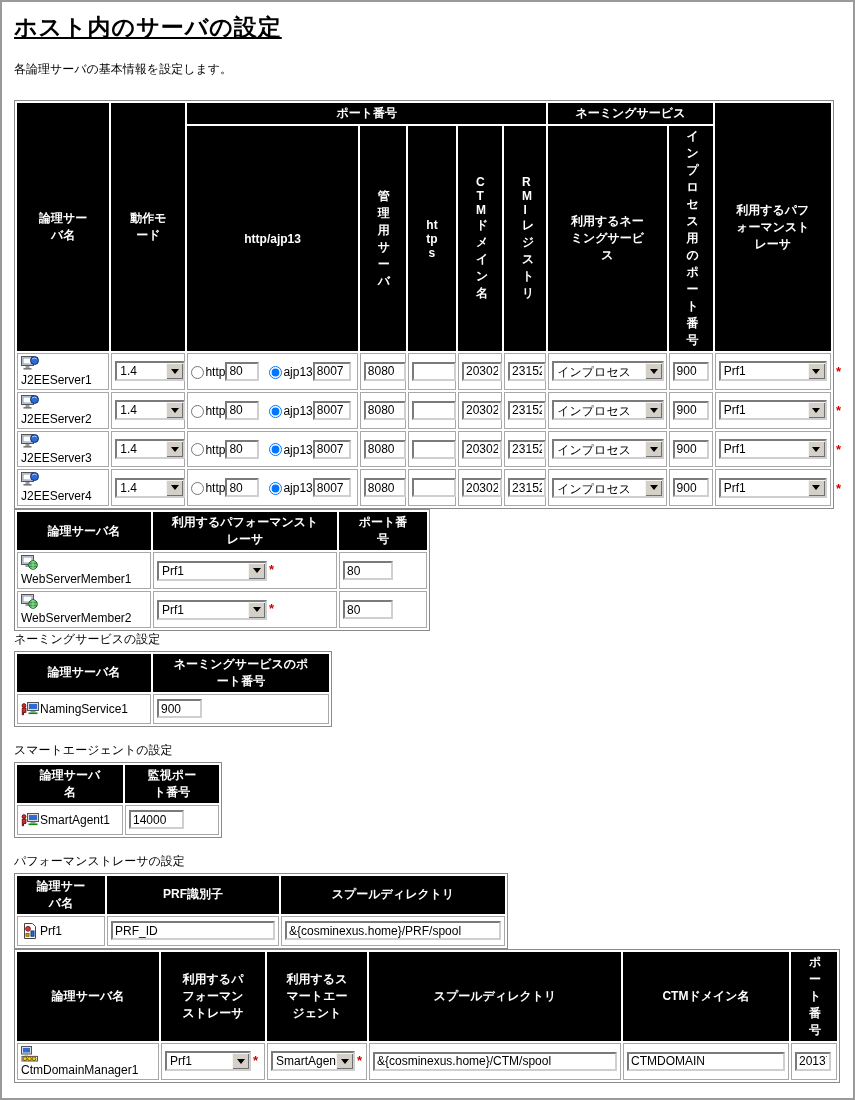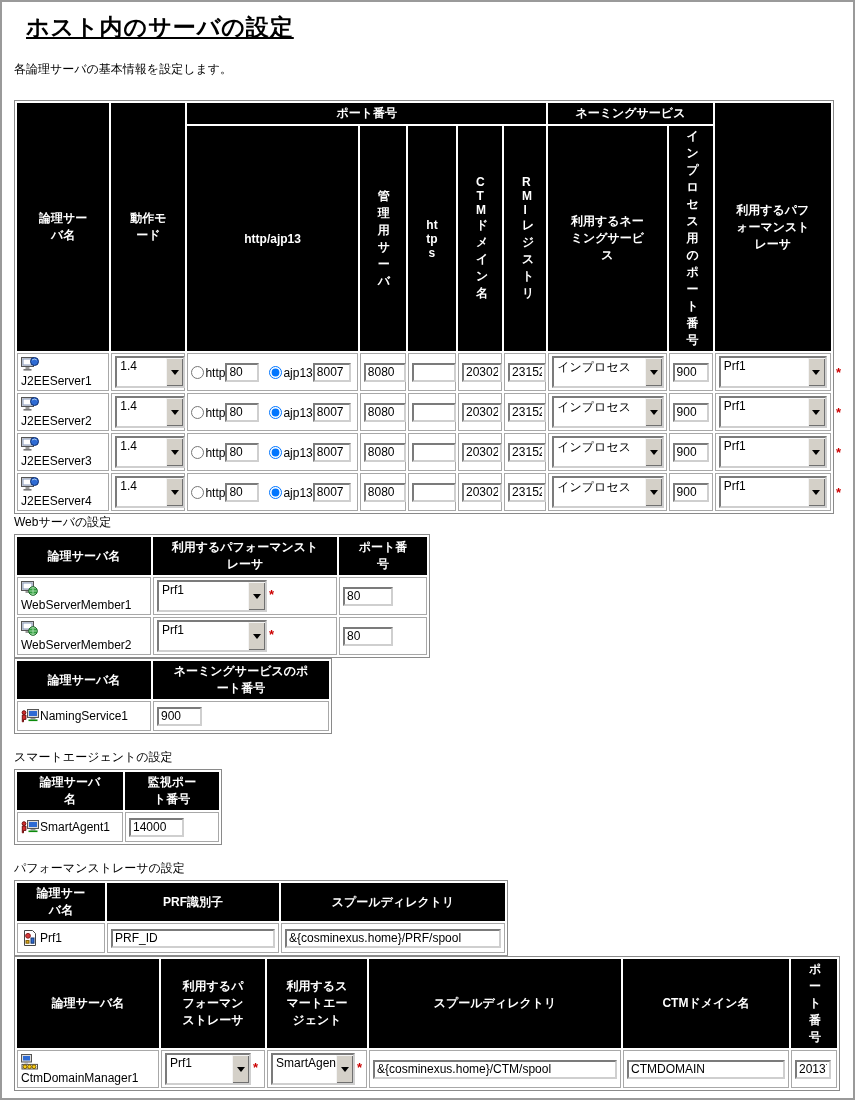--- a/index.html
+++ b/index.html
@@ -2,38 +2,38 @@
 <html><head>
 <meta charset="utf-8">
 <style>
   html,body { margin:0; padding:0; background:#fff; }
   .page {
     width:855px; height:1100px; box-sizing:border-box;
     border:2px solid #9a9a9a; background:#fff; overflow:hidden;
     padding:6px 12px 0 12px; color:#000;
     font-family:"Liberation Sans","DejaVu Sans",sans-serif;
   }
-  h1.title { font-size:23px; font-weight:bold; text-decoration:underline; margin:4px 0 18px 12px; letter-spacing:1px; }
+  h1.title { font-size:23px; font-weight:bold; text-decoration:underline; margin:4px 0 18px 0; letter-spacing:1px; }
   p.subtitle { font-size:12px; margin:8px 0 22px 0; }
   .sec-label { font-size:12px; margin:15px 0 3px 0; }
   .sec-label:first-of-type { margin-top:0; }
 
   table.t { border:1px solid #8a8a8a; border-spacing:2px; border-collapse:separate; background:#fff; table-layout:fixed; }
   th.h { background:#000; color:#fff; font-size:12px; font-weight:bold; text-align:center; vertical-align:middle; padding:1px 17px; border:1px solid #000; word-break:break-all; }
   td.c { border:1px solid #a8a8a8; font-size:12px; padding:2px 3px; vertical-align:middle; background:#fff; height:24px; }
   td.rel { position:relative; }
   .nm { font-size:12px; white-space:nowrap; vertical-align:middle; }
   .ico { width:18px; height:16px; vertical-align:middle; margin-right:1px; }
 
   input.txt {
     box-sizing:border-box; height:19px; background:#fff; color:#000;
     border:2px inset #cfcfcf; font-size:12px; font-family:"Liberation Sans","DejaVu Sans",sans-serif;
     padding:0 2px;
   }
-  .sel { display:inline-flex; box-sizing:border-box; height:32px; border:2px inset #cfcfcf; background:#fff; vertical-align:middle; }
+  .sel { display:inline-flex; box-sizing:border-box; height:20px; border:2px inset #cfcfcf; background:#fff; vertical-align:middle; }
   .sel .st { flex:1; font-size:12px; padding:1px 3px; white-space:nowrap; overflow:hidden; }
   .sel .sb { width:17px; background:#d4d0c8; box-shadow:inset 1px 1px 0 #f4f4f4, inset -1px -1px 0 #707070; display:flex; align-items:center; justify-content:center; flex:none; }
   .sel .sb i { width:0; height:0; border-left:4px solid transparent; border-right:4px solid transparent; border-top:5px solid #000; }
 
   input.rad { width:13px; height:13px; margin:0 1px 0 0; vertical-align:middle; }
   .rlab { font-size:12px; vertical-align:middle; }
   .gap { display:inline-block; width:10px; }
 
   .req { color:#cc0000; font-weight:bold; font-size:13px; }
   .req-out { position:absolute; right:-11px; top:50%; transform:translateY(-50%); }
@@ -240,21 +240,20 @@
       <td class="c rel"><span class="sel" style="width:108px">
               <span class="st">Prf1</span>
               <span class="sb">
                 <i></i>
               </span>
             </span><span class="req req-out">*</span></td>
     </tr>
   </tbody>
     </table>
 
-  <div class="sec-label">Webサーバの設定</div>
   <table class="t" style="width:414px;">
     <colgroup>
         <col style="width:134px">
         <col style="width:184px">
         <col style="width:88px">
       </colgroup>
     <tbody>
         <tr>
       <th class="h">論理サーバ名</th>
       <th class="h">利用するパフォーマンストレーサ</th>
@@ -280,20 +279,21 @@
               <span class="st">Prf1</span>
               <span class="sb">
                 <i></i>
               </span>
             </span><span class="req req-in">*</span></td>
       <td class="c"><input class="txt" style="width: 50px;" value="80"></td>
     </tr>
   </tbody>
     </table>
 
+  <div class="sec-label">ネーミングサービスの設定</div>
   <table class="t" style="width:316px;">
     <colgroup>
         <col style="width:134px">
         <col style="width:176px">
       </colgroup>
     <tbody>
         <tr>
       <th class="h">論理サーバ名</th>
       <th class="h">ネーミングサービスのポート番号</th>
     </tr>

